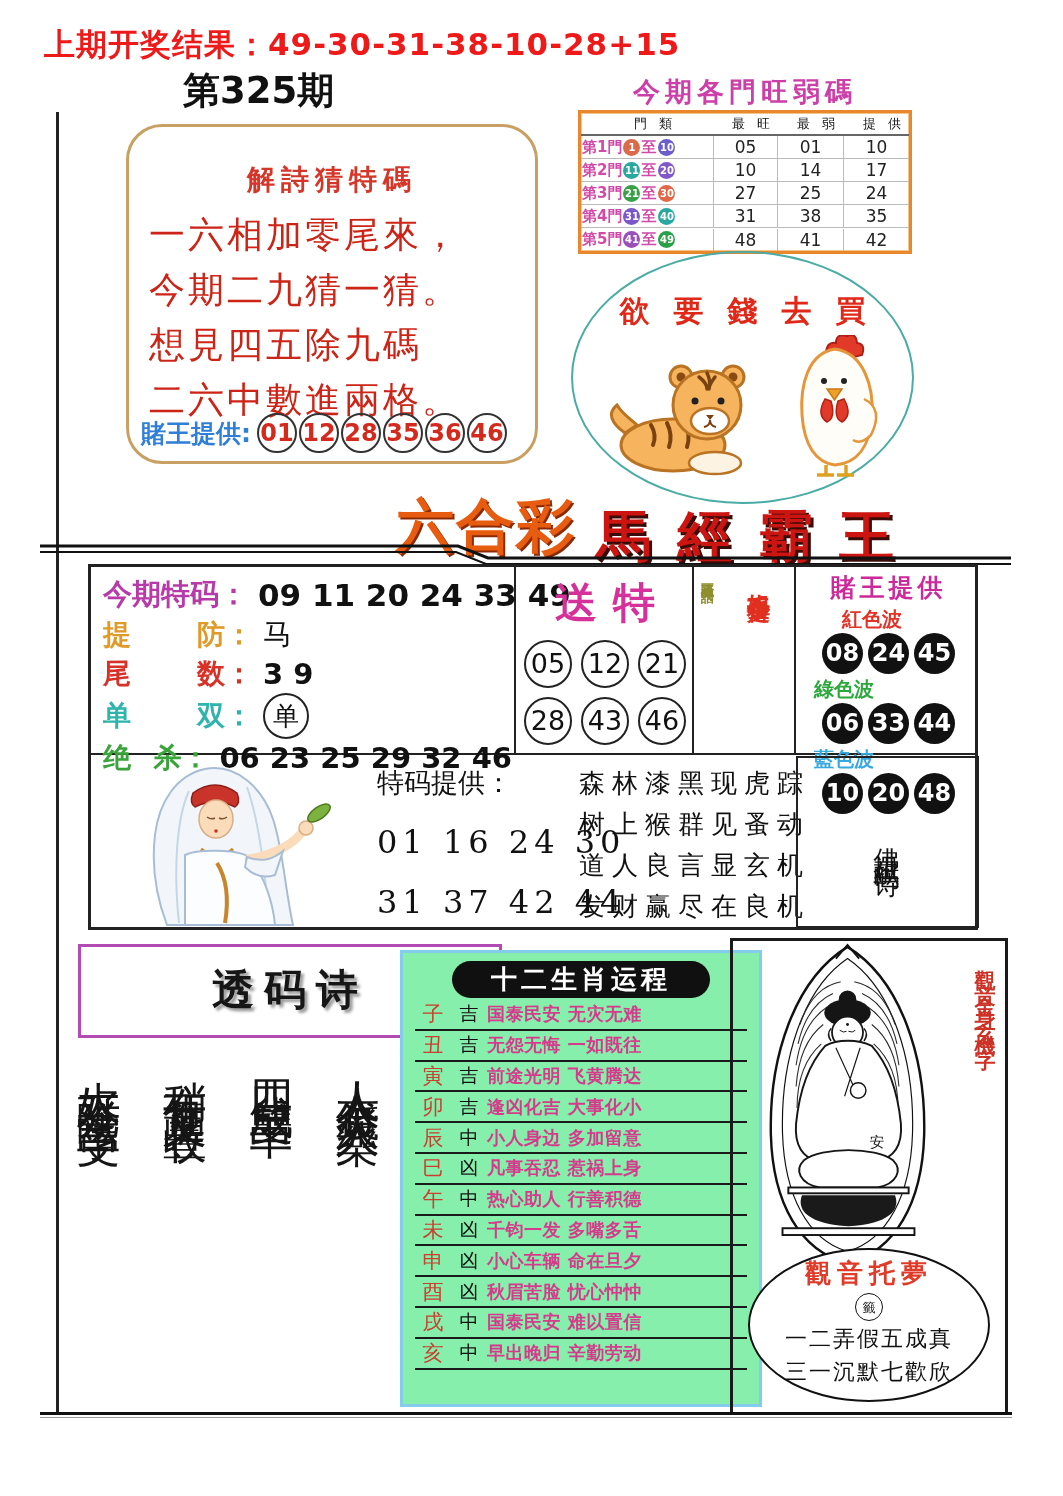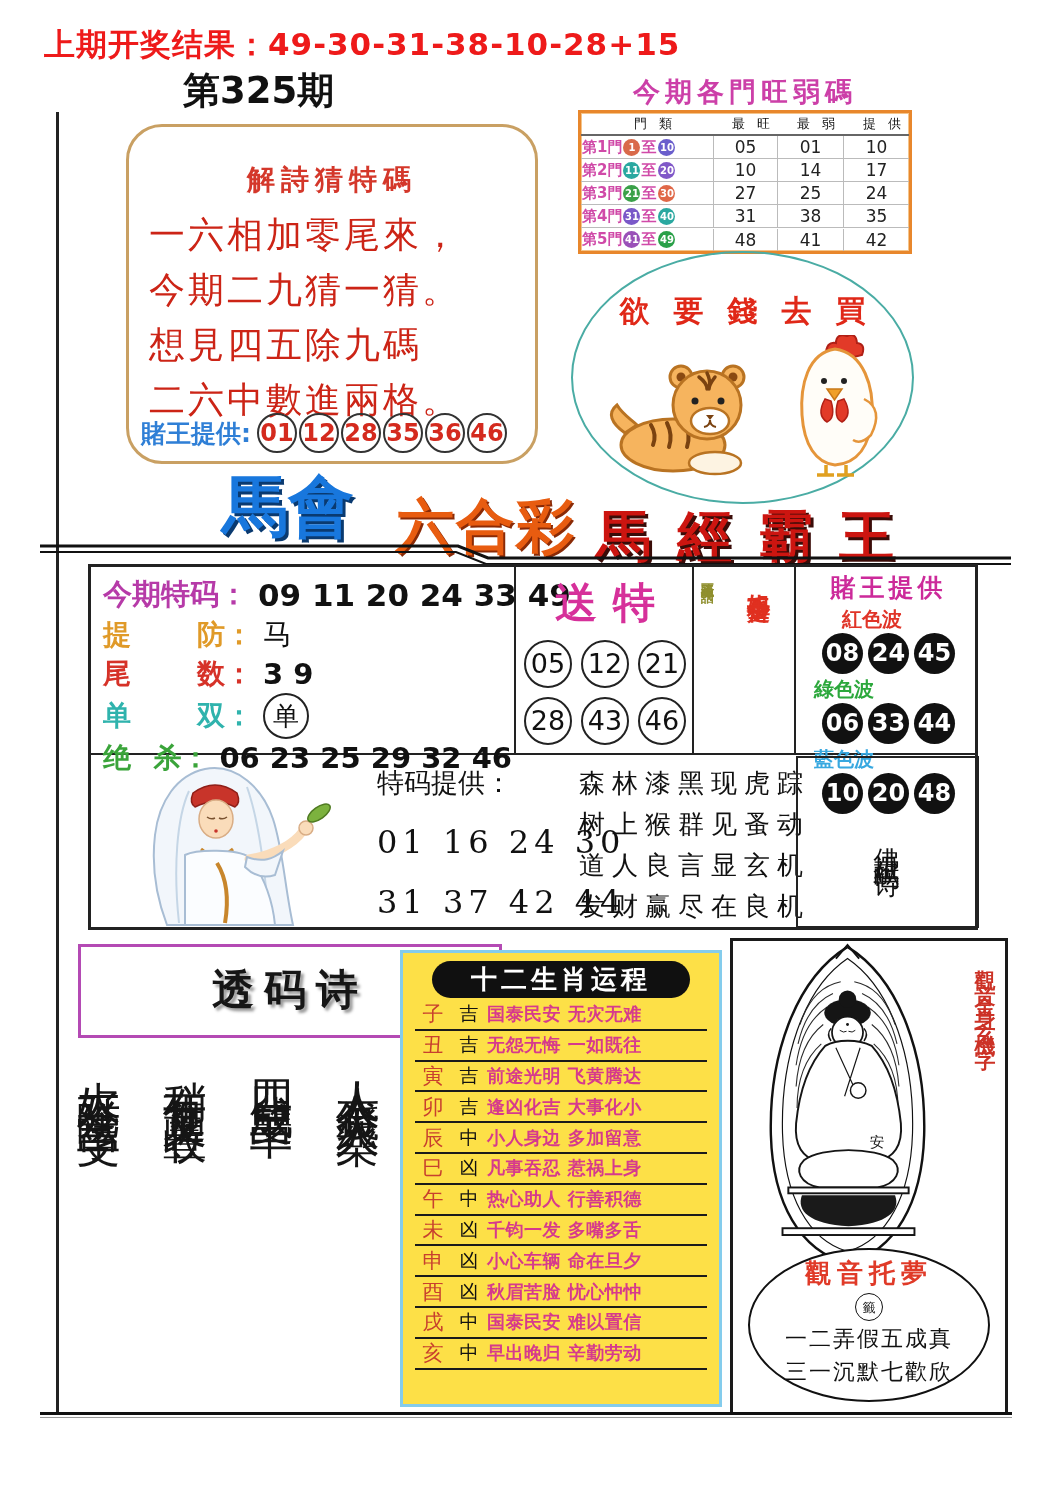--- a/index.html
+++ b/index.html
@@ -104,21 +104,21 @@
   .fozu-text { font-size:26px; font-family:"DejaVu Serif", serif; letter-spacing:6px; color:#111; }
 
   
   .toumashi { left:78px; top:944px; width:424px; height:94px; border:3px solid #b44ab4; }
   .tm-title { text-align:center; line-height:86px; font-size:42px; font-weight:bold; font-family:"DejaVu Serif", serif;
               color:#161616; letter-spacing:10px; text-shadow:3px 3px 3px #999; }
   .callig { left:60px; top:1046px; width:338px; height:368px; display:flex; justify-content:space-between; padding:0 10px; }
   .callig-col { writing-mode:vertical-rl; text-orientation:upright; font-size:44px; font-family:"DejaVu Serif", serif;
                 color:#151515; letter-spacing:7px; }
 
-  .zodiac { left:400px; top:950px; width:322px; height:457px; border:3px solid #84ccec; background:#fde047; }
+  .zodiac { left:400px; top:950px; width:362px; height:457px; border:3px solid #84ccec; background:#86efac; }
   .z-pill { width:258px; height:37px; margin:8px auto 2px; background:#101010; border-radius:19px; color:#fff;
             font-size:26px; font-weight:bold; letter-spacing:4px; text-align:center; line-height:37px;
             font-family:"DejaVu Serif", serif; }
   .z-rows { margin:0 12px; }
   .z-row { display:flex; align-items:center; height:30.8px; border-bottom:2px solid #1a1a1a; }
   .z-branch { width:36px; text-align:center; color:#c8402e; font-size:21px; font-family:"DejaVu Serif", serif; }
   .z-luck { width:36px; text-align:center; color:#111; font-size:19px; }
   .z-text { flex:1; color:#d63a8c; font-weight:bold; font-size:18px; font-family:"DejaVu Serif", serif;
             letter-spacing:0.5px; white-space:nowrap; }
 
@@ -258,21 +258,20 @@
       <circle cx="46" cy="46" r="3" fill="#222"></circle>
         <circle cx="66" cy="46" r="3" fill="#222"></circle>
       <path d="M49,54 h15 l-7.5,11 z" fill="#f0a028" stroke="#c87818" stroke-width="1.5"></path>
       <path d="M47,64 q-9,16 2,23 q9,-4 4,-21 z M66,64 q9,16 -2,23 q-9,-4 -4,-21 z" fill="#e23a28" stroke="#b02016" stroke-width="1.5"></path>
       <path d="M86,64 q20,10 7,36 q-10,10 -18,5" fill="#fffdf8" stroke="#e5953a" stroke-width="2.5"></path>
       <path d="M48,130 v9 M68,130 v9" stroke="#e0a020" stroke-width="3.5"></path>
       <path d="M39,140 h17 M59,140 h17" stroke="#e0a020" stroke-width="3.5"></path>
     </svg>
   </div>
 
-  <div class="abs mast-club">馬會</div>
   <div class="abs mast-lottery">六合彩</div>
   <div class="abs mast-title">馬經霸王</div>
   <svg class="abs mast-rule" width="975" height="26" viewBox="0 0 975 26">
     <polyline points="2,4 420,4 450,16 973,16" fill="none" stroke="#111" stroke-width="3"></polyline>
     <polyline points="2,10 418,10 448,22 973,22" fill="none" stroke="#111" stroke-width="2"></polyline>
   </svg>
 
   <div class="abs board">
     <div class="b-vline" style="left:423px;"></div>
     <div class="b-vline" style="left:601px;"></div>

